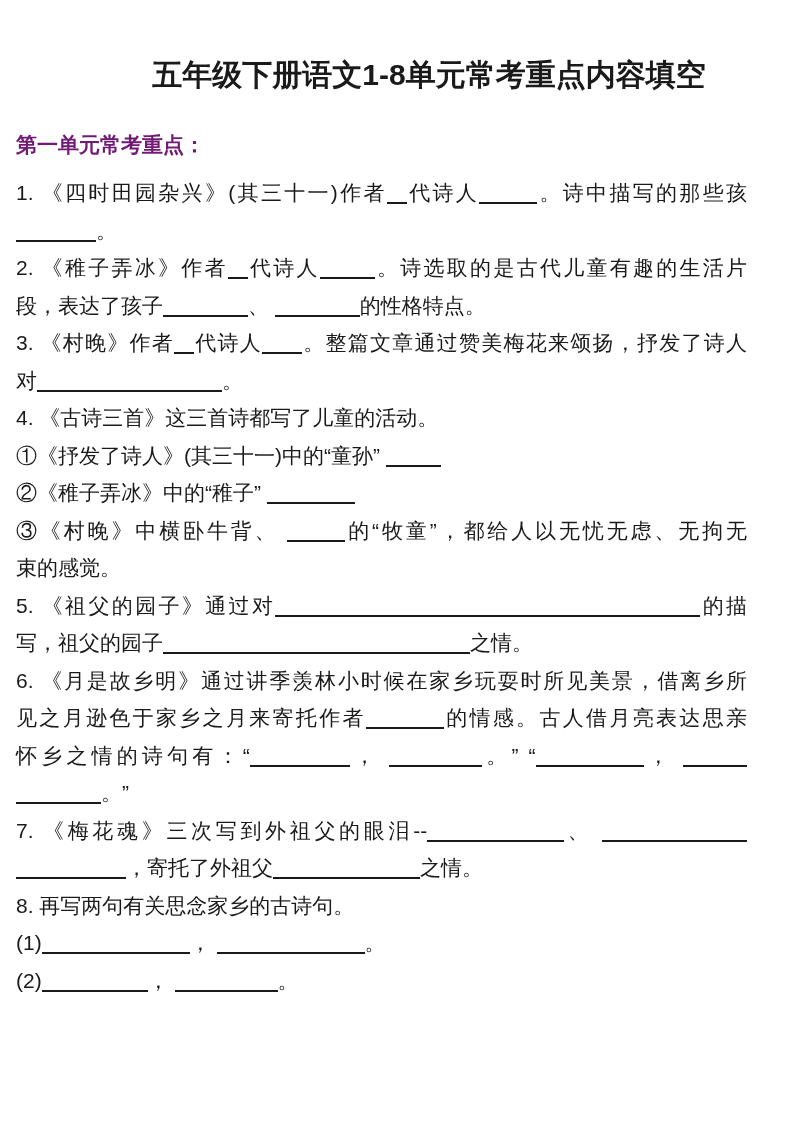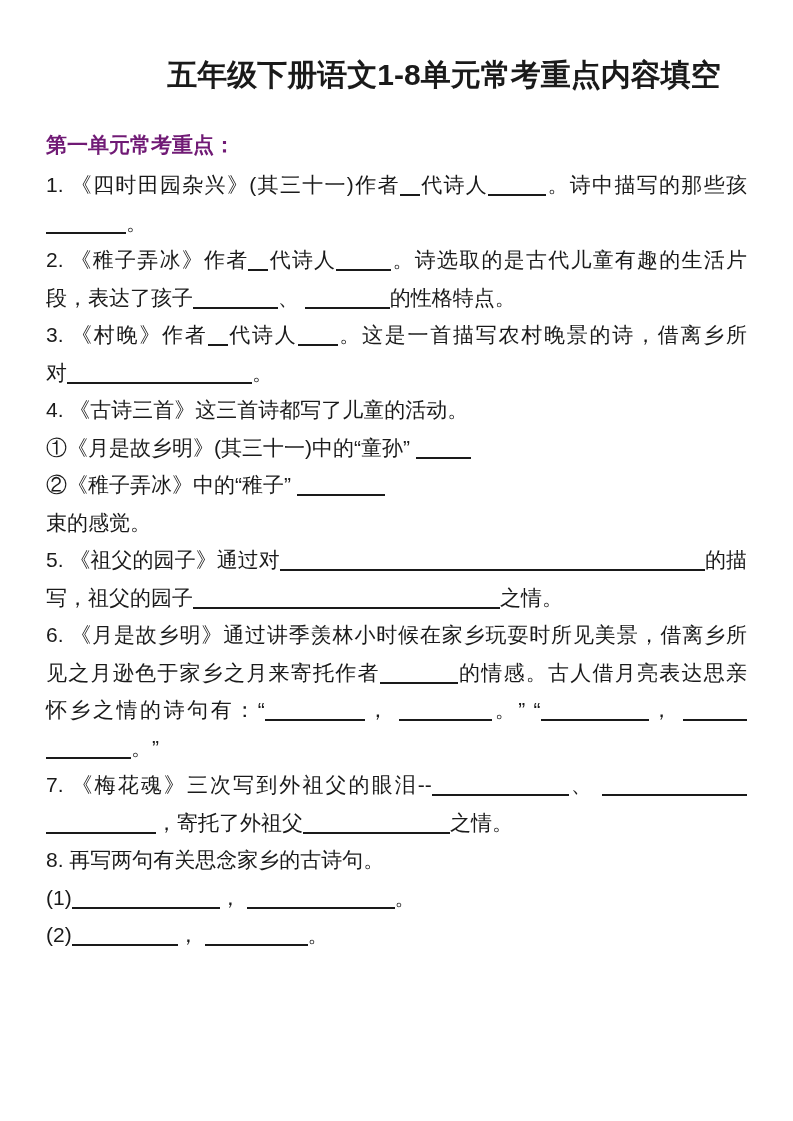--- a/index.html
+++ b/index.html
@@ -29,21 +29,21 @@
     text-align: center;
     white-space: nowrap;
   }
   .section-heading {
     margin: 38px 0 0 0;
     font-size: 21px;
     line-height: 26px;
     font-weight: bold;
   }
   .worksheet-body {
-    margin-top: 8px;
+    margin-top: 16px;
     font-size: 21px;
   }
   .question {
     margin: 0;
   }
   .line {
     height: 37.5px;
     line-height: 37.5px;
     text-align: justify;
     white-space: nowrap;
@@ -55,46 +55,47 @@
   .blank {
     display: inline-block;
     height: 20px;
     border-bottom: 2px solid #1a1a1a;
     vertical-align: -4px;
   }
 </style>
 </head>
 <body style="color: rgb(26, 26, 26);">
 
-<div class="page" style="background: rgb(255, 255, 255);">
+<div class="page" style="background: rgb(255, 255, 255); padding-left: 16px;">
   <h1 class="title">五年级下册语文1-8单元常考重点内容填空</h1>
   <h2 class="section-heading" style="color: #701a75;">第一单元常考重点：</h2>
   <div class="worksheet-body">
       <div class="question">
         <div class="line just"><span>1. 《四时田园杂兴》(其三十一)作者</span><span class="blank" style="width: 20px; border-bottom-color: rgb(26, 26, 26);"></span><span>代诗人</span><span class="blank" style="width: 58px; border-bottom-color: rgb(26, 26, 26);"></span><span>。诗中描写的那些孩</span></div>
         <div class="line"><span class="blank" style="width: 80px; border-bottom-color: rgb(26, 26, 26);"></span><span>。</span></div>
       </div>
       <div class="question">
         <div class="line just"><span>2. 《稚子弄冰》作者</span><span class="blank" style="width: 20px; border-bottom-color: rgb(26, 26, 26);"></span><span>代诗人</span><span class="blank" style="width: 55px; border-bottom-color: rgb(26, 26, 26);"></span><span>。诗选取的是古代儿童有趣的生活片</span></div>
         <div class="line"><span>段，表达了孩子</span><span class="blank" style="width: 85px; border-bottom-color: rgb(26, 26, 26);"></span><span>、 </span><span class="blank" style="width: 85px; border-bottom-color: rgb(26, 26, 26);"></span><span>的性格特点。</span></div>
       </div>
       <div class="question">
-        <div class="line just"><span>3. 《村晚》作者</span><span class="blank" style="width: 20px; border-bottom-color: rgb(26, 26, 26);"></span><span>代诗人</span><span class="blank" style="width: 40px; border-bottom-color: rgb(26, 26, 26);"></span><span>。这是一首描写农村晚景的诗，借离乡所</span></div>
+        <div class="line just"><span>3. 《村晚》作者</span><span class="blank" style="width: 20px; border-bottom-color: rgb(26, 26, 26);"></span><span>代诗人</span><span class="blank" style="width: 40px; border-bottom-color: rgb(26, 26, 26);"></span><span>。整篇文章通过赞美梅花来颂扬，抒发了诗人</span></div>
         <div class="line"><span>对</span><span class="blank" style="width: 185px; border-bottom-color: rgb(26, 26, 26);"></span><span>。</span></div>
       </div>
       <div class="question">
         <div class="line"><span>4. 《古诗三首》这三首诗都写了儿童的活动。</span></div>
       </div>
       <div class="question">
-        <div class="line"><span>①《月是故乡明》(其三十一)中的“童孙” </span><span class="blank" style="width: 55px; border-bottom-color: rgb(26, 26, 26);"></span></div>
+        <div class="line"><span>①《抒发了诗人》(其三十一)中的“童孙” </span><span class="blank" style="width: 55px; border-bottom-color: rgb(26, 26, 26);"></span></div>
       </div>
       <div class="question">
         <div class="line"><span>②《稚子弄冰》中的“稚子” </span><span class="blank" style="width: 88px; border-bottom-color: rgb(26, 26, 26);"></span></div>
       </div>
       <div class="question">
+        <div class="line just"><span>③《村晚》中横卧牛背、 </span><span class="blank" style="width: 58px; border-bottom-color: rgb(26, 26, 26);"></span><span>的“牧童”，都给人以无忧无虑、无拘无</span></div>
         <div class="line"><span>束的感觉。</span></div>
       </div>
       <div class="question">
         <div class="line just"><span>5. 《祖父的园子》通过对</span><span class="blank" style="width: 425px; border-bottom-color: rgb(26, 26, 26);"></span><span>的描</span></div>
         <div class="line"><span>写，祖父的园子</span><span class="blank" style="width: 307px; border-bottom-color: rgb(26, 26, 26);"></span><span>之情。</span></div>
       </div>
       <div class="question">
         <div class="line just"><span>6. 《月是故乡明》通过讲季羡林小时候在家乡玩耍时所见美景，借离乡所</span></div>
         <div class="line just"><span>见之月逊色于家乡之月来寄托作者</span><span class="blank" style="width: 78px; border-bottom-color: rgb(26, 26, 26);"></span><span>的情感。古人借月亮表达思亲</span></div>
         <div class="line just"><span>怀乡之情的诗句有：“</span><span class="blank" style="width: 100px; border-bottom-color: rgb(26, 26, 26);"></span><span>， </span><span class="blank" style="width: 93px; border-bottom-color: rgb(26, 26, 26);"></span><span>。” “</span><span class="blank" style="width: 108px; border-bottom-color: rgb(26, 26, 26);"></span><span>， </span><span class="blank" style="width: 64px; border-bottom-color: rgb(26, 26, 26);"></span></div>

